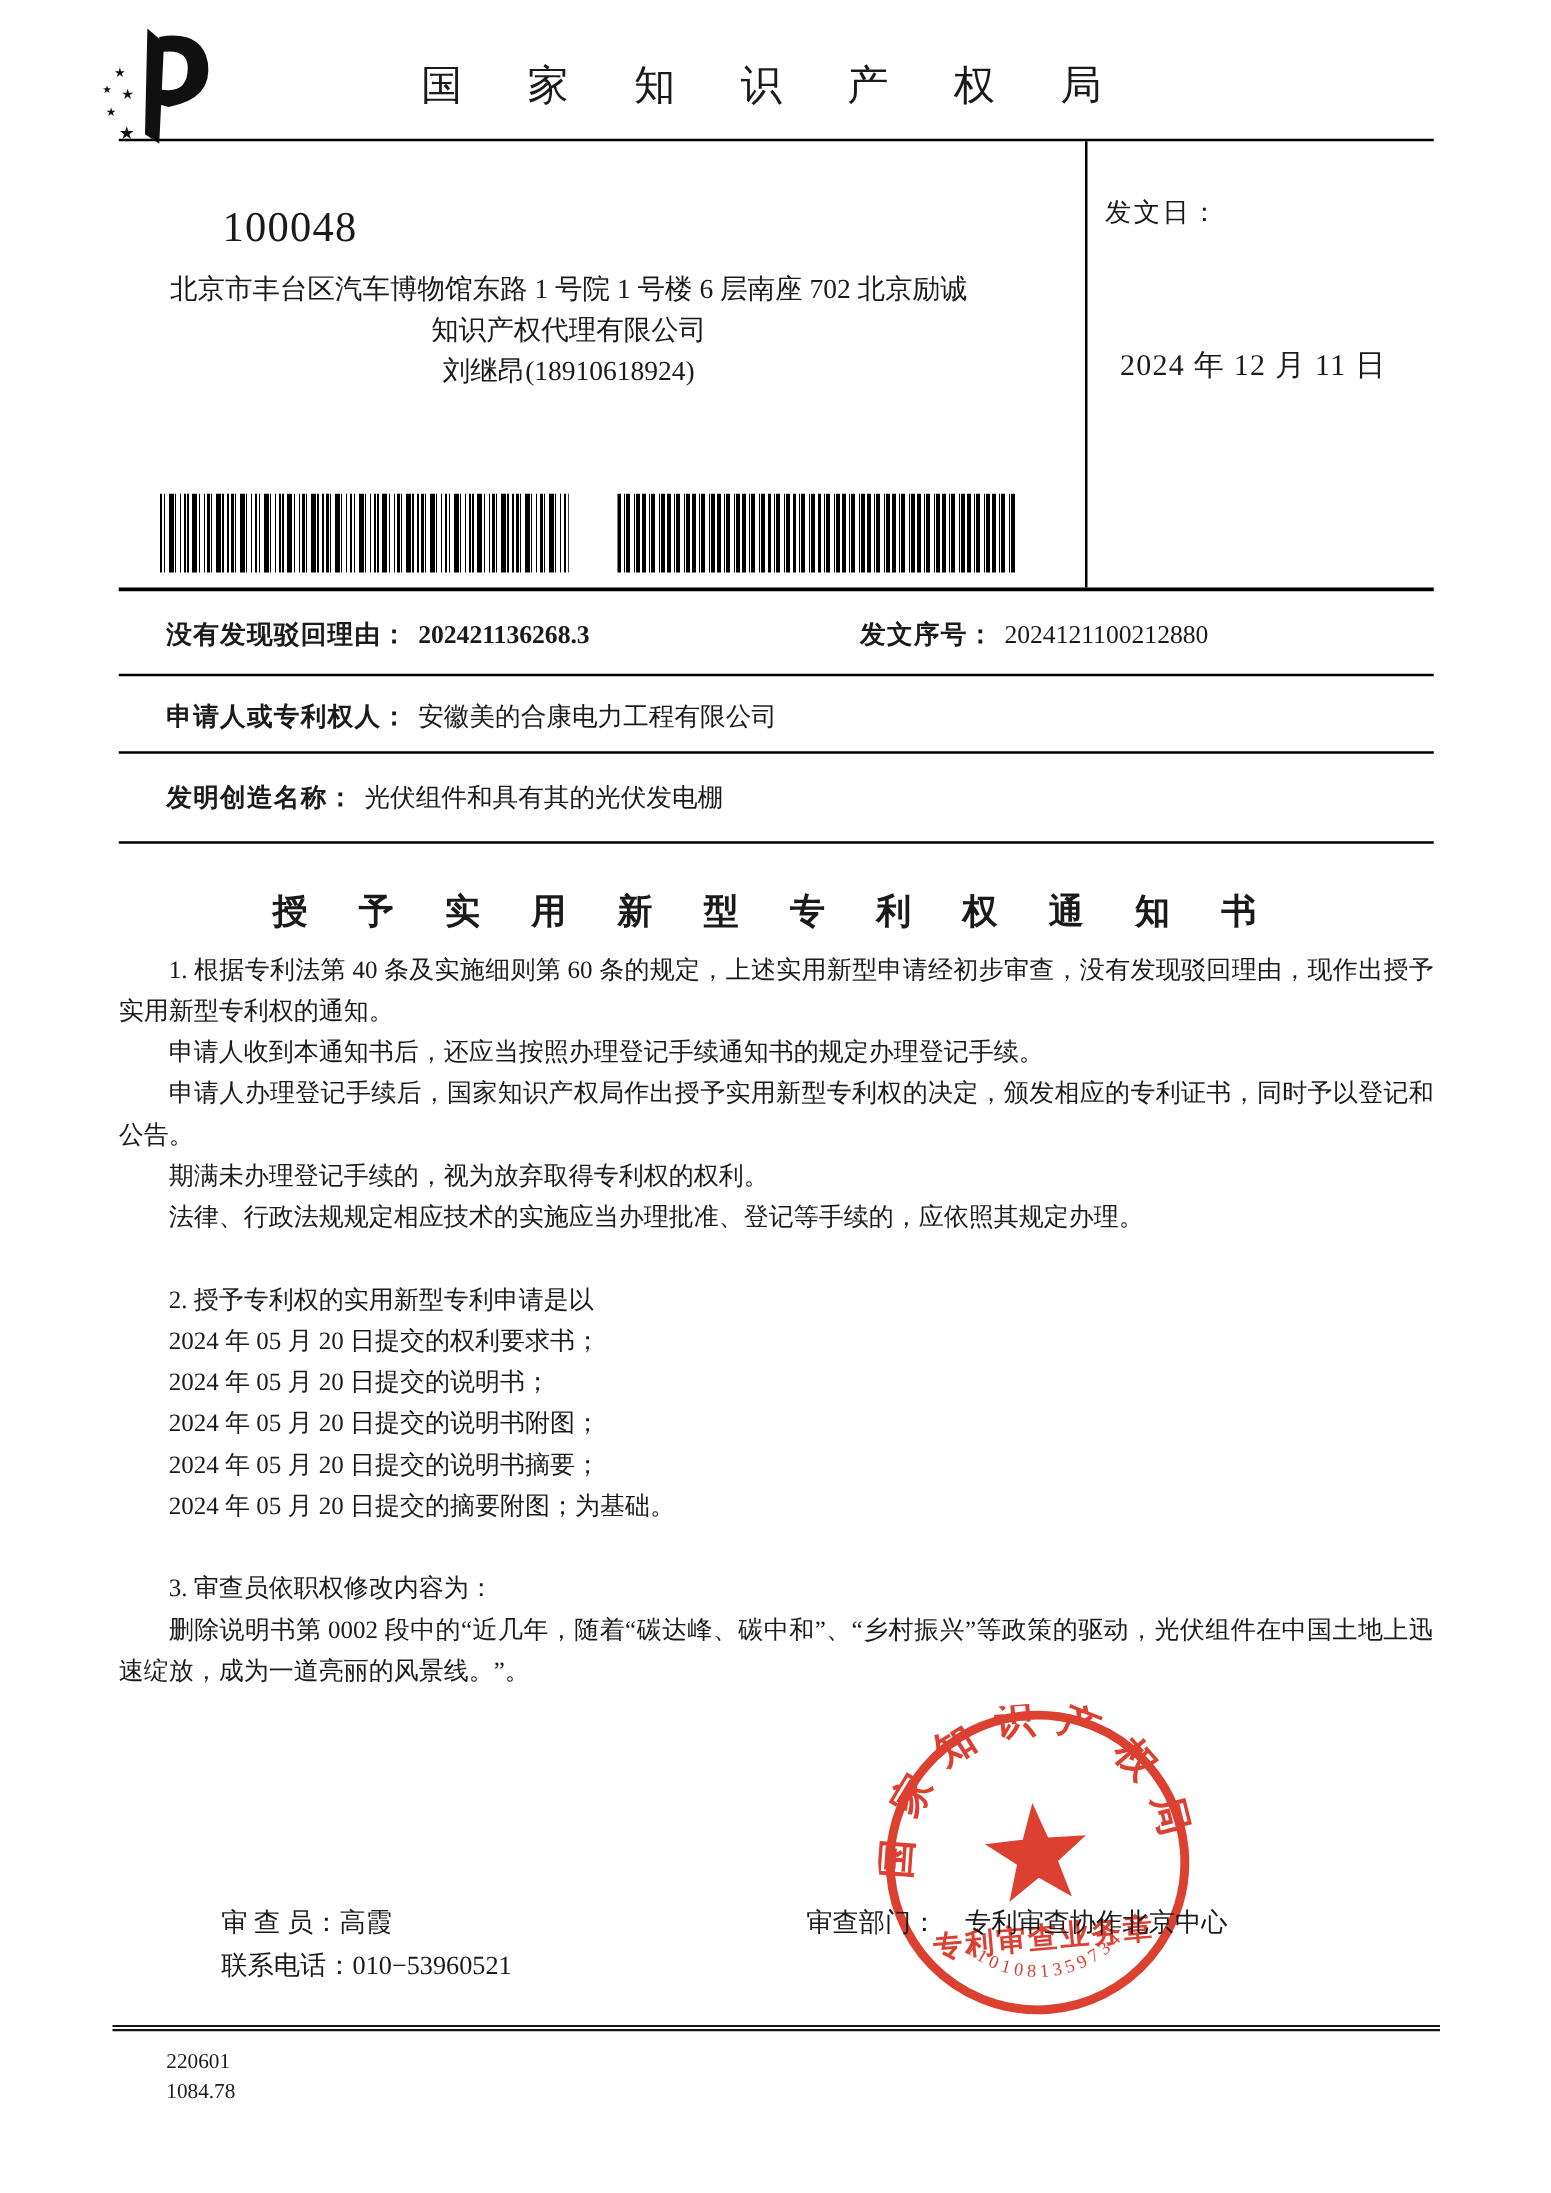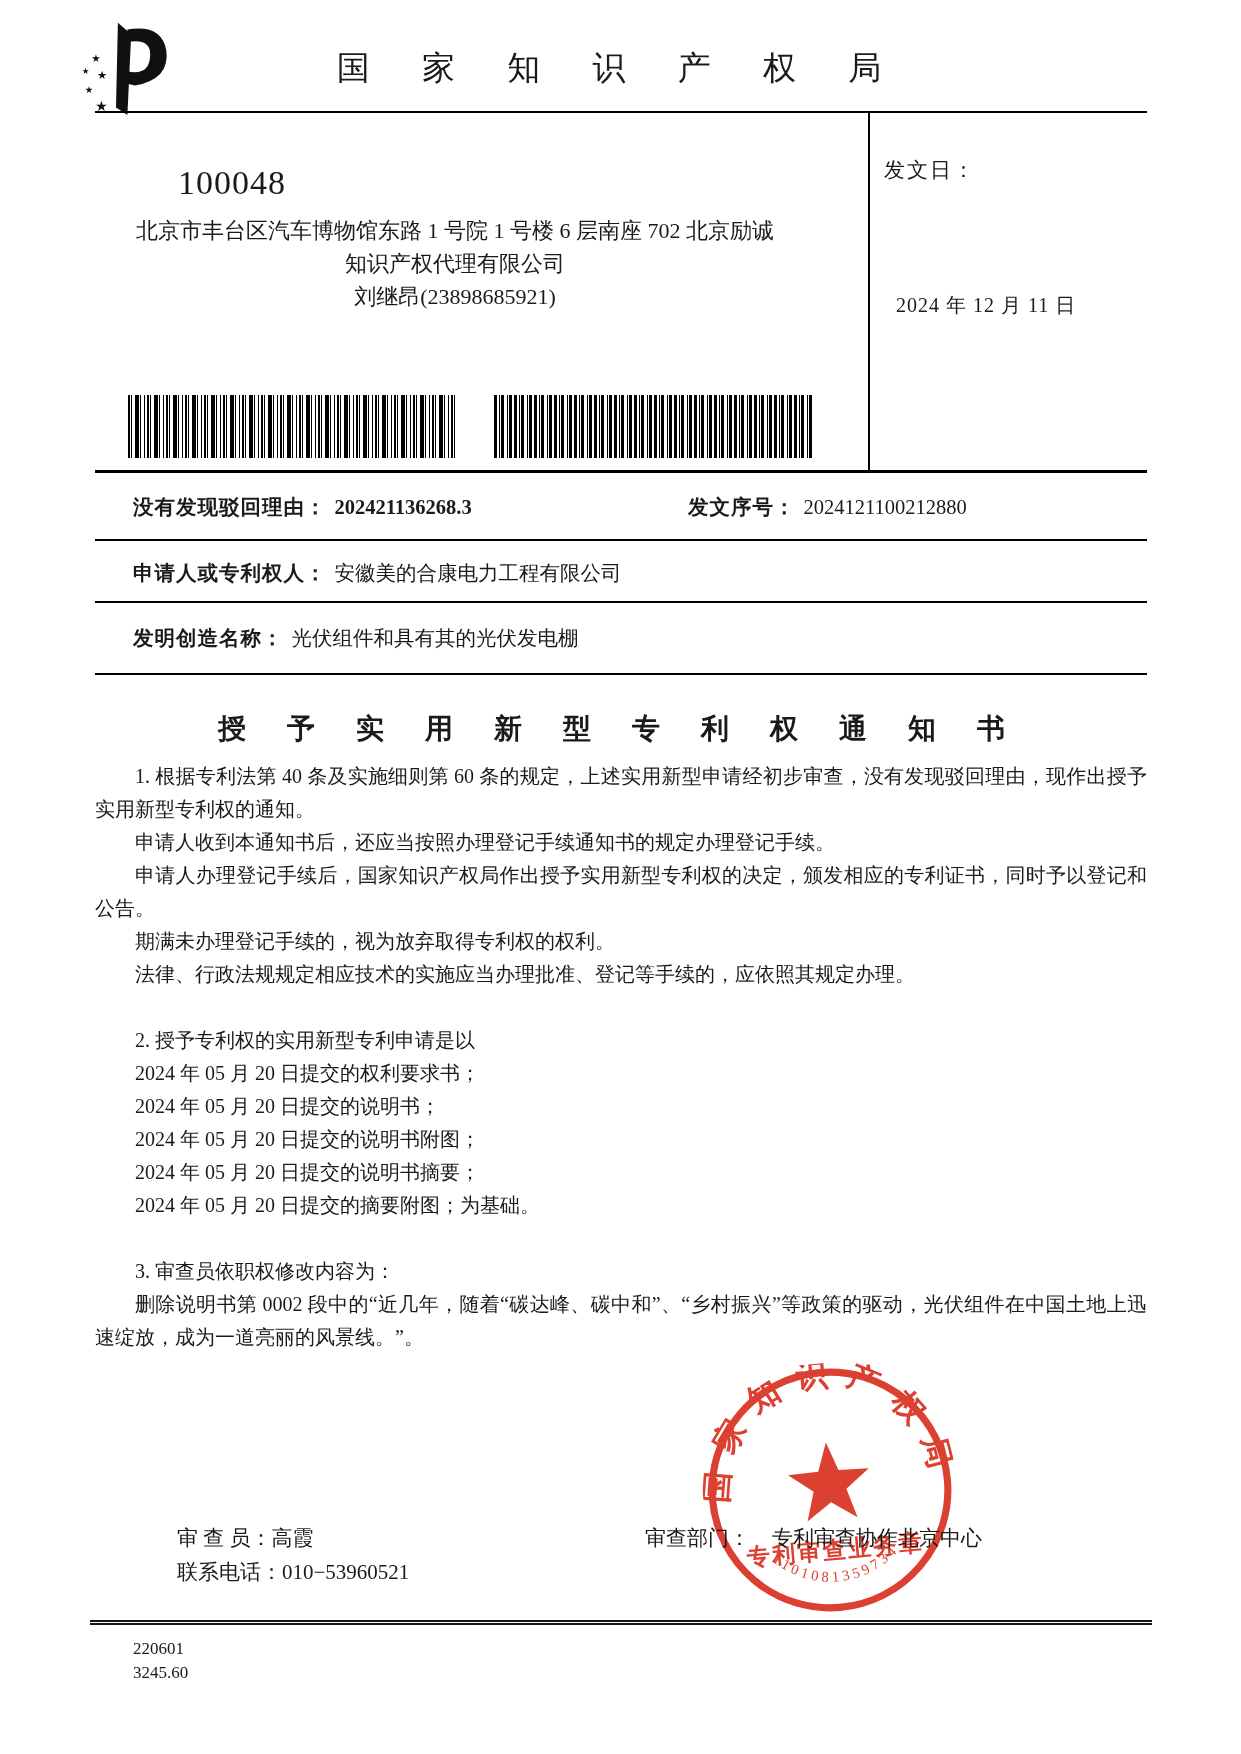--- a/index.html
+++ b/index.html
@@ -9,21 +9,21 @@
   .rule{position:absolute;background:#000;}
   
   .agency-title{left:95px;top:46px;width:1050px;text-align:center;font-size:33px;
                 letter-spacing:22px;font-weight:500;white-space:nowrap;}
   
   .postal{left:178px;top:164px;font-size:34px;font-weight:500;letter-spacing:1px;}
   .addr{left:115px;top:214px;width:680px;text-align:center;font-size:22px;line-height:33px;}
   
   .date-divider{left:868px;top:113px;width:2px;height:357px;background:#000;}
   .date-label{left:884px;top:156px;font-size:21px;letter-spacing:2px;}
-  .date-value{left:896px;top:276px;font-size:20px;white-space:nowrap;letter-spacing:1px;margin-top:16px;}
+  .date-value{left:896px;top:276px;font-size:24px;white-space:nowrap;letter-spacing:1px;}
   
   .barcode{position:absolute;top:395px;height:63px;
     background:repeating-linear-gradient(90deg,#000 0 2px,#fff 2px 3px,#000 3px 4px,#fff 4px 7px,
       #000 7px 11px,#fff 11px 12px,#000 12px 13px,#fff 13px 16px,#000 16px 17px,#fff 17px 19px);}
   .barcode.b2{background:repeating-linear-gradient(90deg,#000 0 3px,#fff 3px 5px,#000 5px 6px,
       #fff 6px 7px,#000 7px 10px,#fff 10px 13px,#000 13px 14px,#fff 14px 15px,#000 15px 18px,#fff 18px 20px);}
   
   .frow{position:absolute;left:133px;font-size:20.5px;white-space:nowrap;}
   .lbl{font-family:"Liberation Sans","DejaVu Sans",sans-serif;font-weight:700;letter-spacing:1px;}
   .val{margin-left:8px;}
@@ -59,21 +59,21 @@
     <text x="7" y="77" font-size="10" fill="#101010">★</text>
     <text x="18" y="96" font-size="15" fill="#101010">★</text>
   </svg>
   <div class="abs agency-title">国 家 知 识 产 权 局</div>
   <div class="rule" style="left:95px;top:111px;width:1052px;height:2px;"></div>
 
   <div class="abs postal">100048</div>
   <div class="abs addr">
     <div>北京市丰台区汽车博物馆东路 1 号院 1 号楼 6 层南座 702  北京励诚</div>
     <div>知识产权代理有限公司</div>
-    <div>刘继昂(23898685921)</div>
+    <div>刘继昂(18910618924)</div>
   </div>
 
   <div class="date-divider abs"></div>
   <div class="abs date-label">发文日：</div>
   <div class="abs date-value">2024 年 12 月 11 日</div>
 
   <div class="barcode" style="left:128px;width:327px;"></div>
   <div class="barcode b2" style="left:494px;width:318px;"></div>
 
   <div class="rule" style="left:95px;top:470px;width:1052px;height:3px;"></div>
@@ -136,16 +136,16 @@
   <div class="signoff" style="left:177px;top:1558px;text-align:center;">
     <span>联系电话：</span><span>010−53960521</span>
   </div>
   <div class="signoff" style="left:645px;top:1524px;">
     <span>审查部门：</span><span style="margin-left:22px;">专利审查协作北京中心</span>
   </div>
 
   <div class="footer-rule"></div>
   <div class="abs form-codes">
     <div>220601</div>
-    <div>3245.60</div>
+    <div>1084.78</div>
   </div>
 
 </div>
 
 </body></html>

